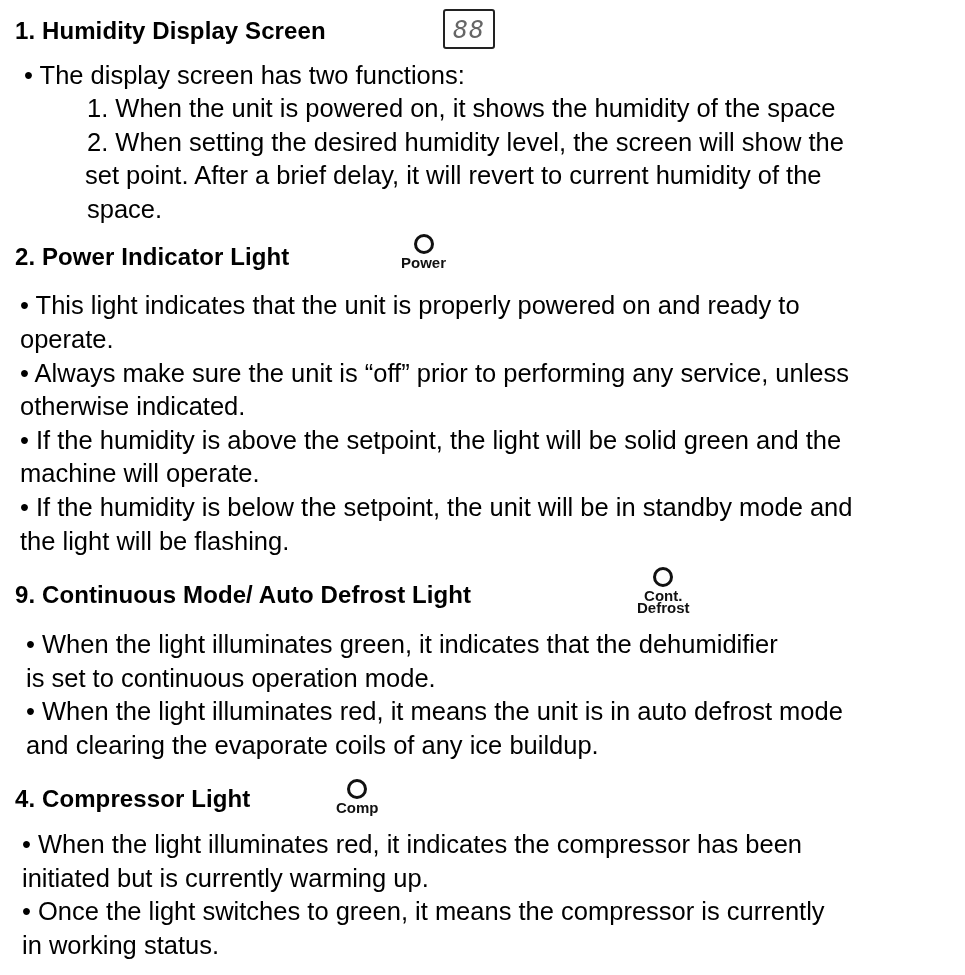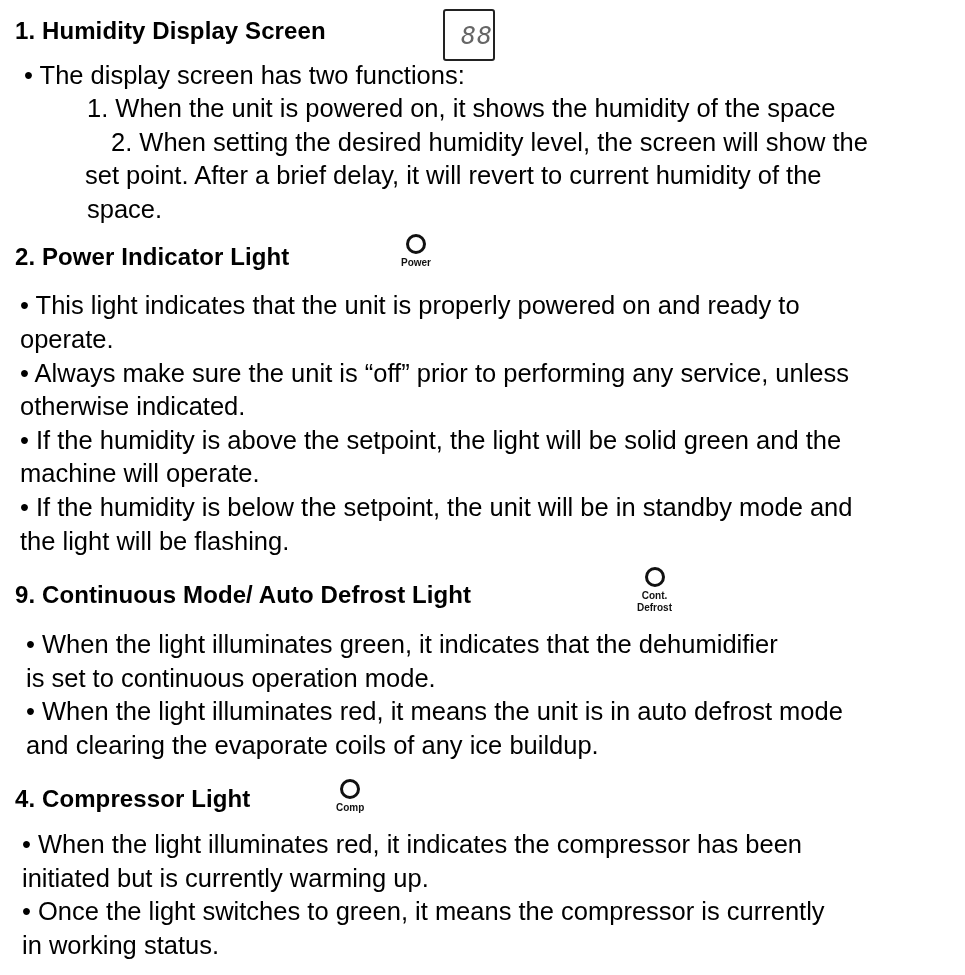--- a/index.html
+++ b/index.html
@@ -27,27 +27,27 @@
       position: absolute;
       font-size: 25.5px;
       line-height: 30px;
       white-space: nowrap;
     }
     .icon-display {
       position: absolute;
       left: 443px;
       top: 9px;
       width: 52px;
-      height: 52px;
+      height: 40px;
       border: 2px solid #222;
       border-radius: 3px;
       box-sizing: border-box;
       display: flex;
       align-items: center;
-      justify-content: flex-end;
+      justify-content: center;
     }
     .icon-display span {
       font-family: "DejaVu Sans Mono", monospace;
       font-style: italic;
       font-size: 25px;
       color: #666;
       letter-spacing: 1px;
       line-height: 1;
     }
     .ind-icon {
@@ -58,38 +58,38 @@
     }
     .ind-icon .ring {
       width: 20px;
       height: 20px;
       border: 3px solid #111;
       border-radius: 50%;
       box-sizing: border-box;
     }
     .ind-icon .lbl {
       font-weight: bold;
-      font-size: 10px;
+      font-size: 15px;
       line-height: 11px;
       margin-top: 3px;
       text-align: center;
       color: #111;
     }
   </style>
 </head>
 <body>
 
 <div>
   <div class="heading" style="left:15px; top:14px;">1. Humidity Display Screen</div>
   <div class="icon-display">
     <span>88</span>
   </div>
   <div class="line" style="left:24px; top:60px;">• The display screen has two functions:</div>
   <div class="line" style="left:87px; top:93px;">1. When the unit is powered on, it shows the humidity of the space</div>
-  <div class="line" style="left:87px; top:127px;margin-left:24px;">2. When setting the desired humidity level, the screen will show the</div>
+  <div class="line" style="left:87px; top:127px;">2. When setting the desired humidity level, the screen will show the</div>
   <div class="line" style="left:85px; top:160px;">set point. After a brief delay, it will revert to current humidity of the</div>
   <div class="line" style="left:87px; top:194px;">space.</div>
 </div>
 
 <div>
   <div class="heading" style="left:15px; top:240px;">2. Power Indicator Light</div>
   <div class="ind-icon" style="left:401px; top:234px;">
     <div class="ring"></div>
     <div class="lbl">Power</div>
   </div>

